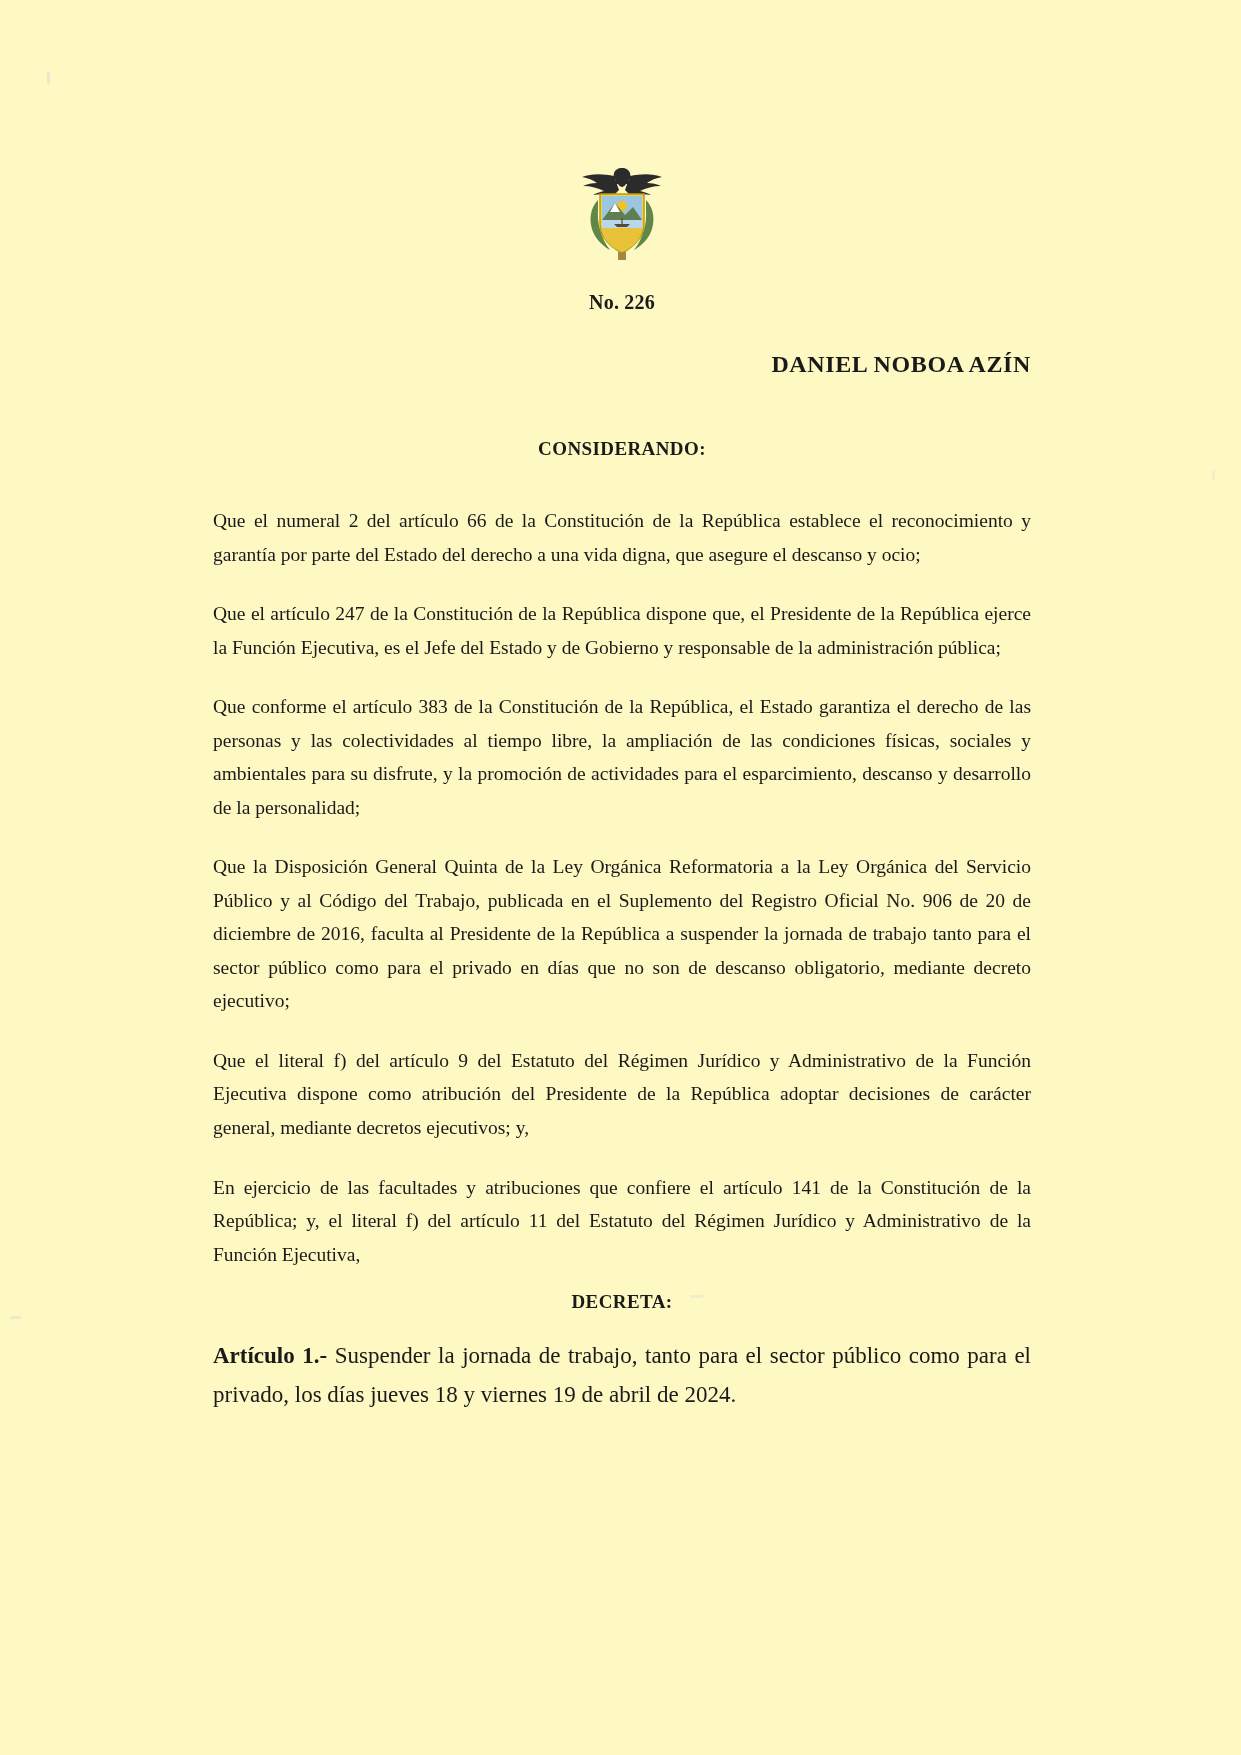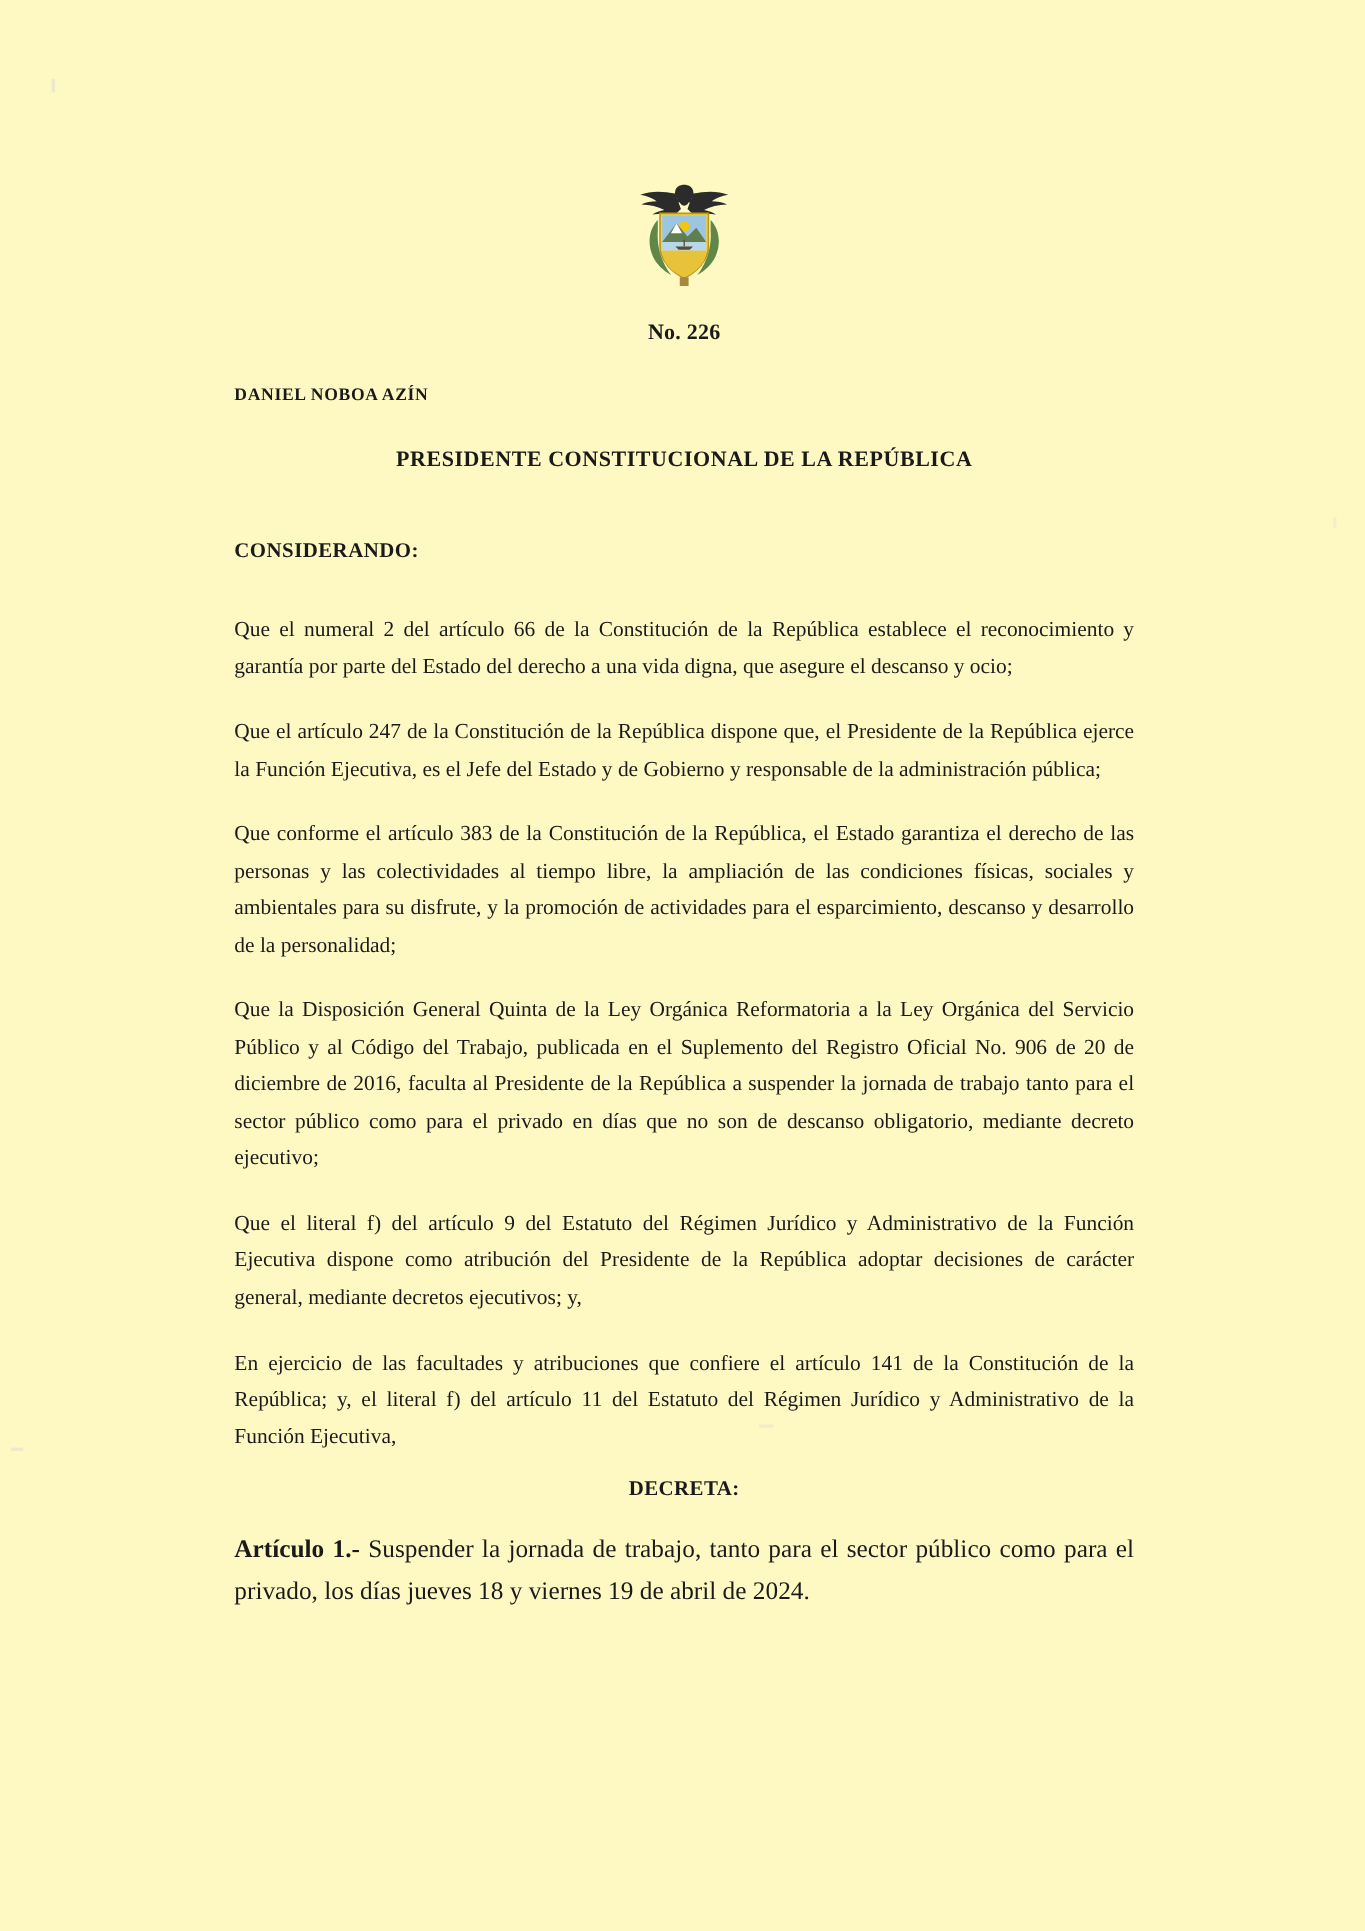--- a/index.html
+++ b/index.html
@@ -45,34 +45,35 @@
 
   
   .doc-number {
     text-align: center;
     font-weight: bold;
     font-size: 20px;
     letter-spacing: 0.2px;
     margin-top: 26px;
   }
   .president-name {
-    text-align: left;
+    text-align: right;
     font-weight: bold;
-    font-size: 16px;
+    font-size: 24px;
     letter-spacing: 0.6px;
     margin-top: 37px;
   }
   .president-title {
     text-align: center;
     font-weight: bold;
     font-size: 20px;
     letter-spacing: 0.5px;
     margin-top: 38px;
   }
   .considering {
+    text-align: center;
     font-weight: bold;
     font-size: 19px;
     letter-spacing: 0.4px;
     margin-top: 60px;
   }
   .decreta {
     text-align: center;
     font-weight: bold;
     font-size: 19px;
     letter-spacing: 0.4px;
@@ -147,21 +148,20 @@
 
           <path d="M56 92 h8 v8 h-8 z" fill="#a5873f"></path>
         </svg>
       </div>
     </div>
 
     <div class="doc-number">No. 226</div>
 
     <div class="president-name">DANIEL NOBOA AZÍN</div>
 
-    <div class="president-title">PRESIDENTE CONSTITUCIONAL DE LA REPÚBLICA</div>
 
     <div class="considering">CONSIDERANDO:</div>
 
     <div class="para-block">
       <p class="para">Que el numeral 2 del artículo 66 de la Constitución de la República establece el reconocimiento y garantía por parte del Estado del derecho a una vida digna, que asegure el descanso y ocio;</p>
       <p class="para">Que el artículo 247 de la Constitución de la República dispone que, el Presidente de la República ejerce la Función Ejecutiva, es el Jefe del Estado y de Gobierno y responsable de la administración pública;</p>
       <p class="para">Que conforme el artículo 383 de la Constitución de la República, el Estado garantiza el derecho de las personas y las colectividades al tiempo libre, la ampliación de las condiciones físicas, sociales y ambientales para su disfrute, y la promoción de actividades para el esparcimiento, descanso y desarrollo de la personalidad;</p>
       <p class="para">Que la Disposición General Quinta de la Ley Orgánica Reformatoria a la Ley Orgánica del Servicio Público y al Código del Trabajo, publicada en el Suplemento del Registro Oficial No. 906 de 20 de diciembre de 2016, faculta al Presidente de la República a suspender la jornada de trabajo tanto para el sector público como para el privado en días que no son de descanso obligatorio, mediante decreto ejecutivo;</p>
       <p class="para">Que el literal f) del artículo 9 del Estatuto del Régimen Jurídico y Administrativo de la Función Ejecutiva dispone como atribución del Presidente de la República adoptar decisiones de carácter general, mediante decretos ejecutivos; y,</p>
       <p class="para">En ejercicio de las facultades y atribuciones que confiere el artículo 141 de la Constitución de la República; y, el literal f) del artículo 11 del Estatuto del Régimen Jurídico y Administrativo de la Función Ejecutiva,</p>

